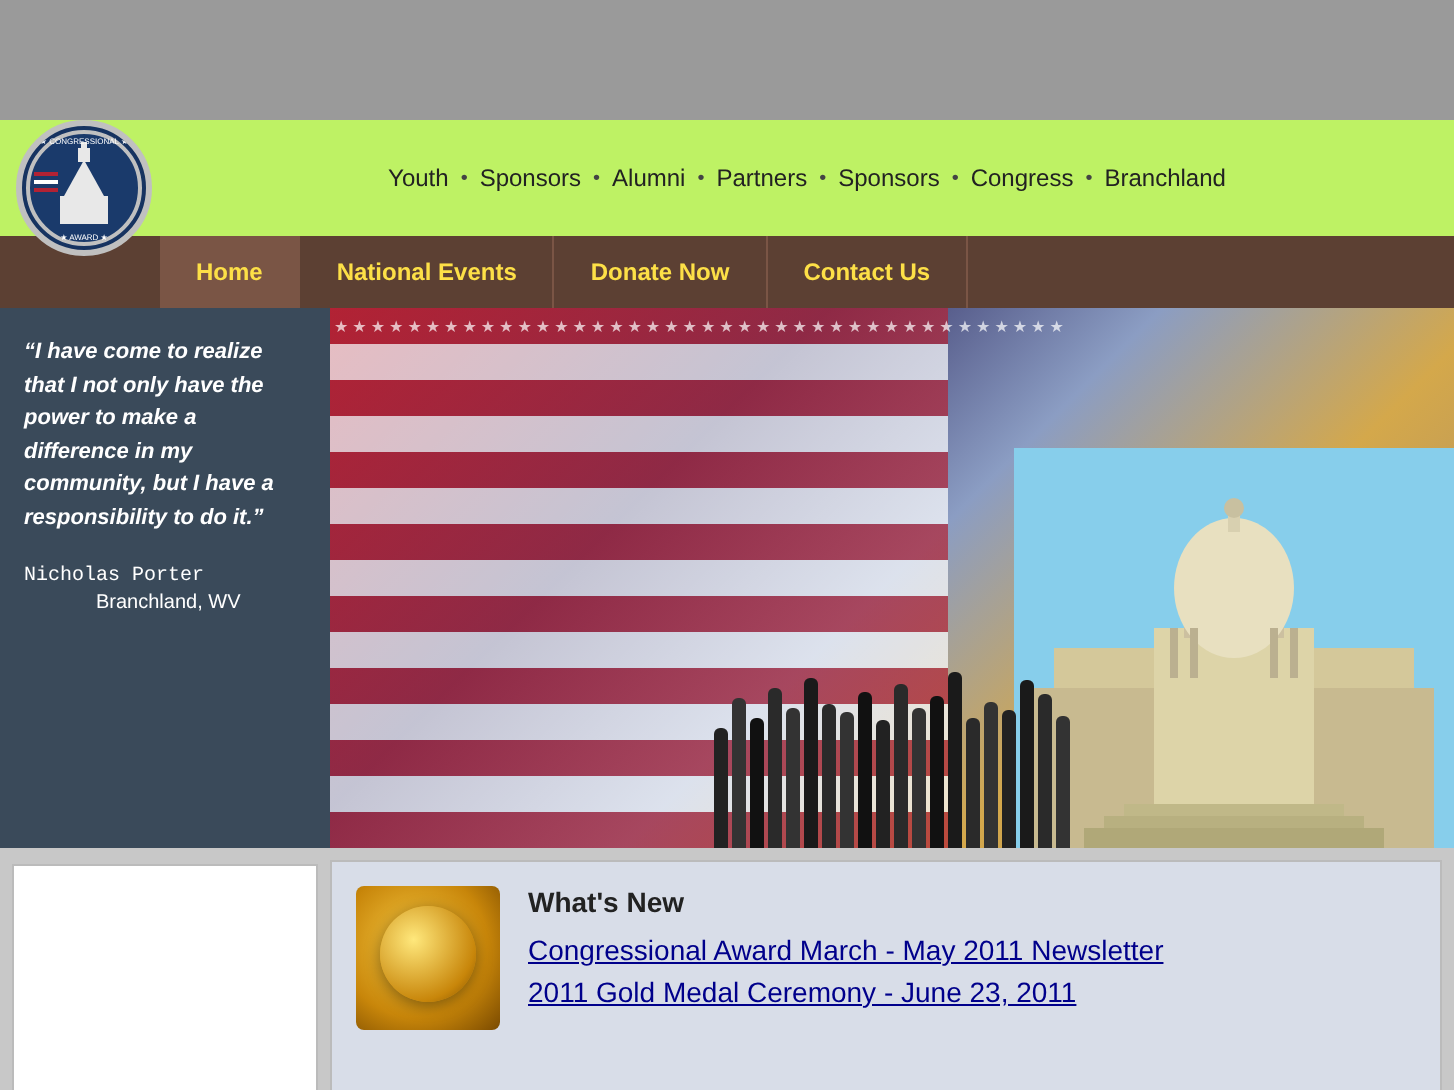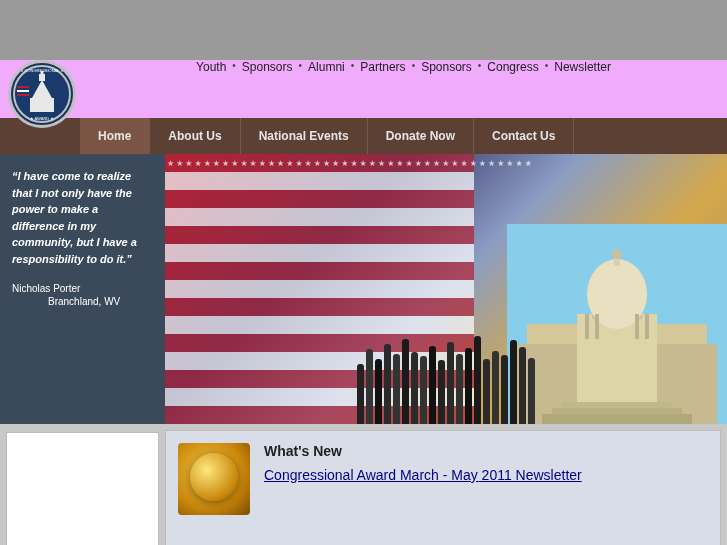--- a/index.html
+++ b/index.html
@@ -17,23 +17,24 @@
       background: radial-gradient(circle, #1a3a6b 60%, #0a1a3a 100%);
       border: 3px solid #c0c0c0;
       display: flex; align-items: center; justify-content: center;
       position: absolute; top: 60px; left: 8px; z-index: 10;
       overflow: hidden;
     }
     #logo svg { width: 60px; height: 60px; }
 
     
     #secondary-nav {
-      background: #f0abfc;
+      background: #bef264;
       height: 58px;
       display: flex;
+      align-items: center;
       justify-content: center;
       padding-left: 80px;
     }
     #secondary-nav a {
       color: #222;
       font-size: 12px;
       text-decoration: none;
       margin: 0 4px;
       font-family: Arial, sans-serif;
     }
@@ -41,21 +42,21 @@
 
     
     #main-nav {
       background: #5c4033;
       height: 36px;
       display: flex;
       align-items: stretch;
       padding-left: 80px;
     }
     #main-nav a {
-      color: #e5e5e5;
+      color: #fde047;
       font-size: 12px;
       font-weight: bold;
       text-decoration: none;
       padding: 0 18px;
       display: flex;
       align-items: center;
       border-right: 1px solid #7a5545;
       white-space: nowrap;
     }
     #main-nav a:first-child { background: #7a5545; }
@@ -79,21 +80,21 @@
       flex-direction: column;
       justify-content: flex-start;
     }
     #quote-panel .quote-text {
       font-size: 11px;
       line-height: 1.5;
       font-style: italic;
       font-weight: bold;
       margin-bottom: 16px;
     }
-    #quote-panel .quote-author { font-size: 10px; margin-bottom: 2px; }
+    #quote-panel .quote-author { font-size: 10px; margin-bottom: 2px; font-family: Liberation Mono, monospace; }
     #quote-panel .quote-location { font-size: 10px; padding-left: 36px; }
 
     
     #hero-image {
       flex: 1;
       background: linear-gradient(135deg, #b22234 0%, #3c3b6e 30%, #8b9dc3 50%, #d4a84b 70%, #a0856a 100%);
       position: relative;
       overflow: hidden;
     }
     
@@ -239,26 +240,25 @@
     <a>Sponsors</a>
     <span class="dot">•</span>
     <a>Alumni</a>
     <span class="dot">•</span>
     <a>Partners</a>
     <span class="dot">•</span>
     <a>Sponsors</a>
     <span class="dot">•</span>
     <a>Congress</a>
     <span class="dot">•</span>
-    <a>Newsletter</a>
+    <a>Branchland</a>
   </div>
 
   <div id="main-nav">
     <a>Home</a>
-    <a>About Us</a>
     <a>National Events</a>
     <a>Donate Now</a>
     <a>Contact Us</a>
   </div>
 
   <div id="hero">
 
     <div id="quote-panel">
       <div class="quote-text">“I have come to realize that I not only have the power to make a difference in my community, but I have a responsibility to do it.”</div>
       <div class="quote-author">Nicholas Porter</div>
@@ -330,16 +330,17 @@
       </div>
     </div>
 
     <div id="main-content">
 
       <div id="medal-image"></div>
 
       <div id="news-section">
         <div id="news-title">What's New</div>
         <a class="news-link">Congressional Award March - May 2011 Newsletter</a>
+        <a class="news-link">2011 Gold Medal Ceremony - June 23, 2011</a>
       </div>
     </div>
   </div>
 </div>
 
 </body></html>

